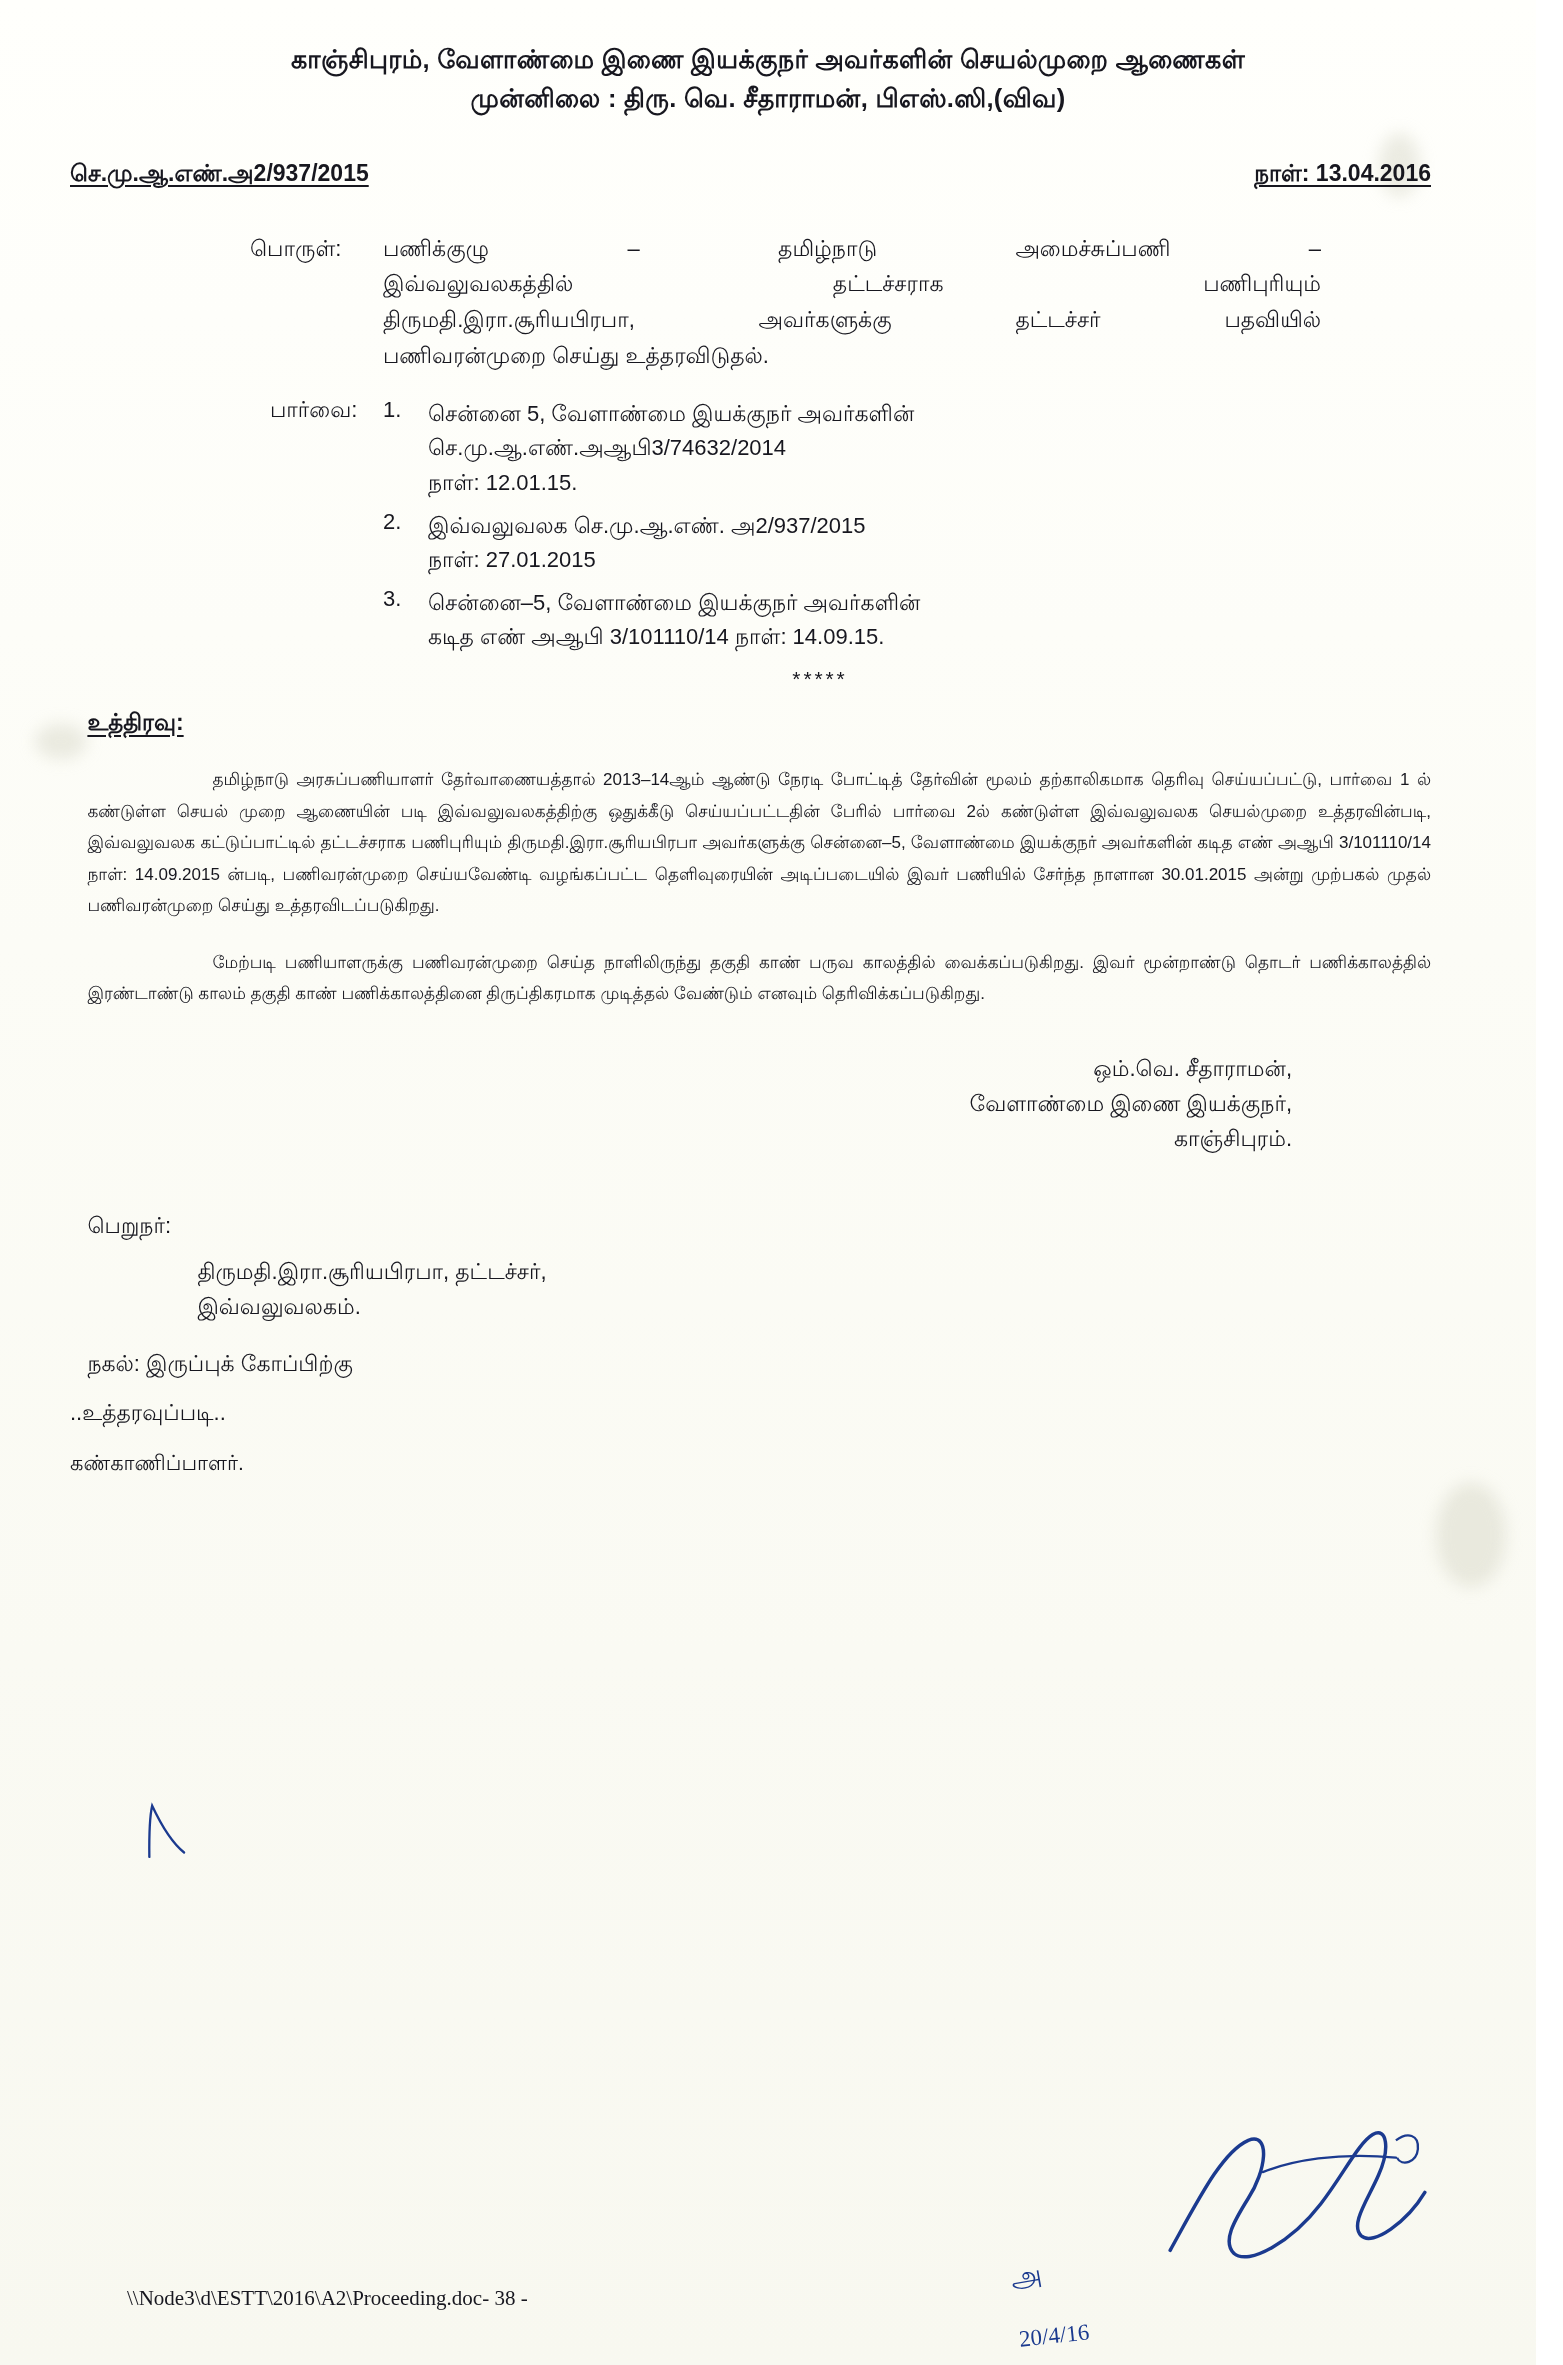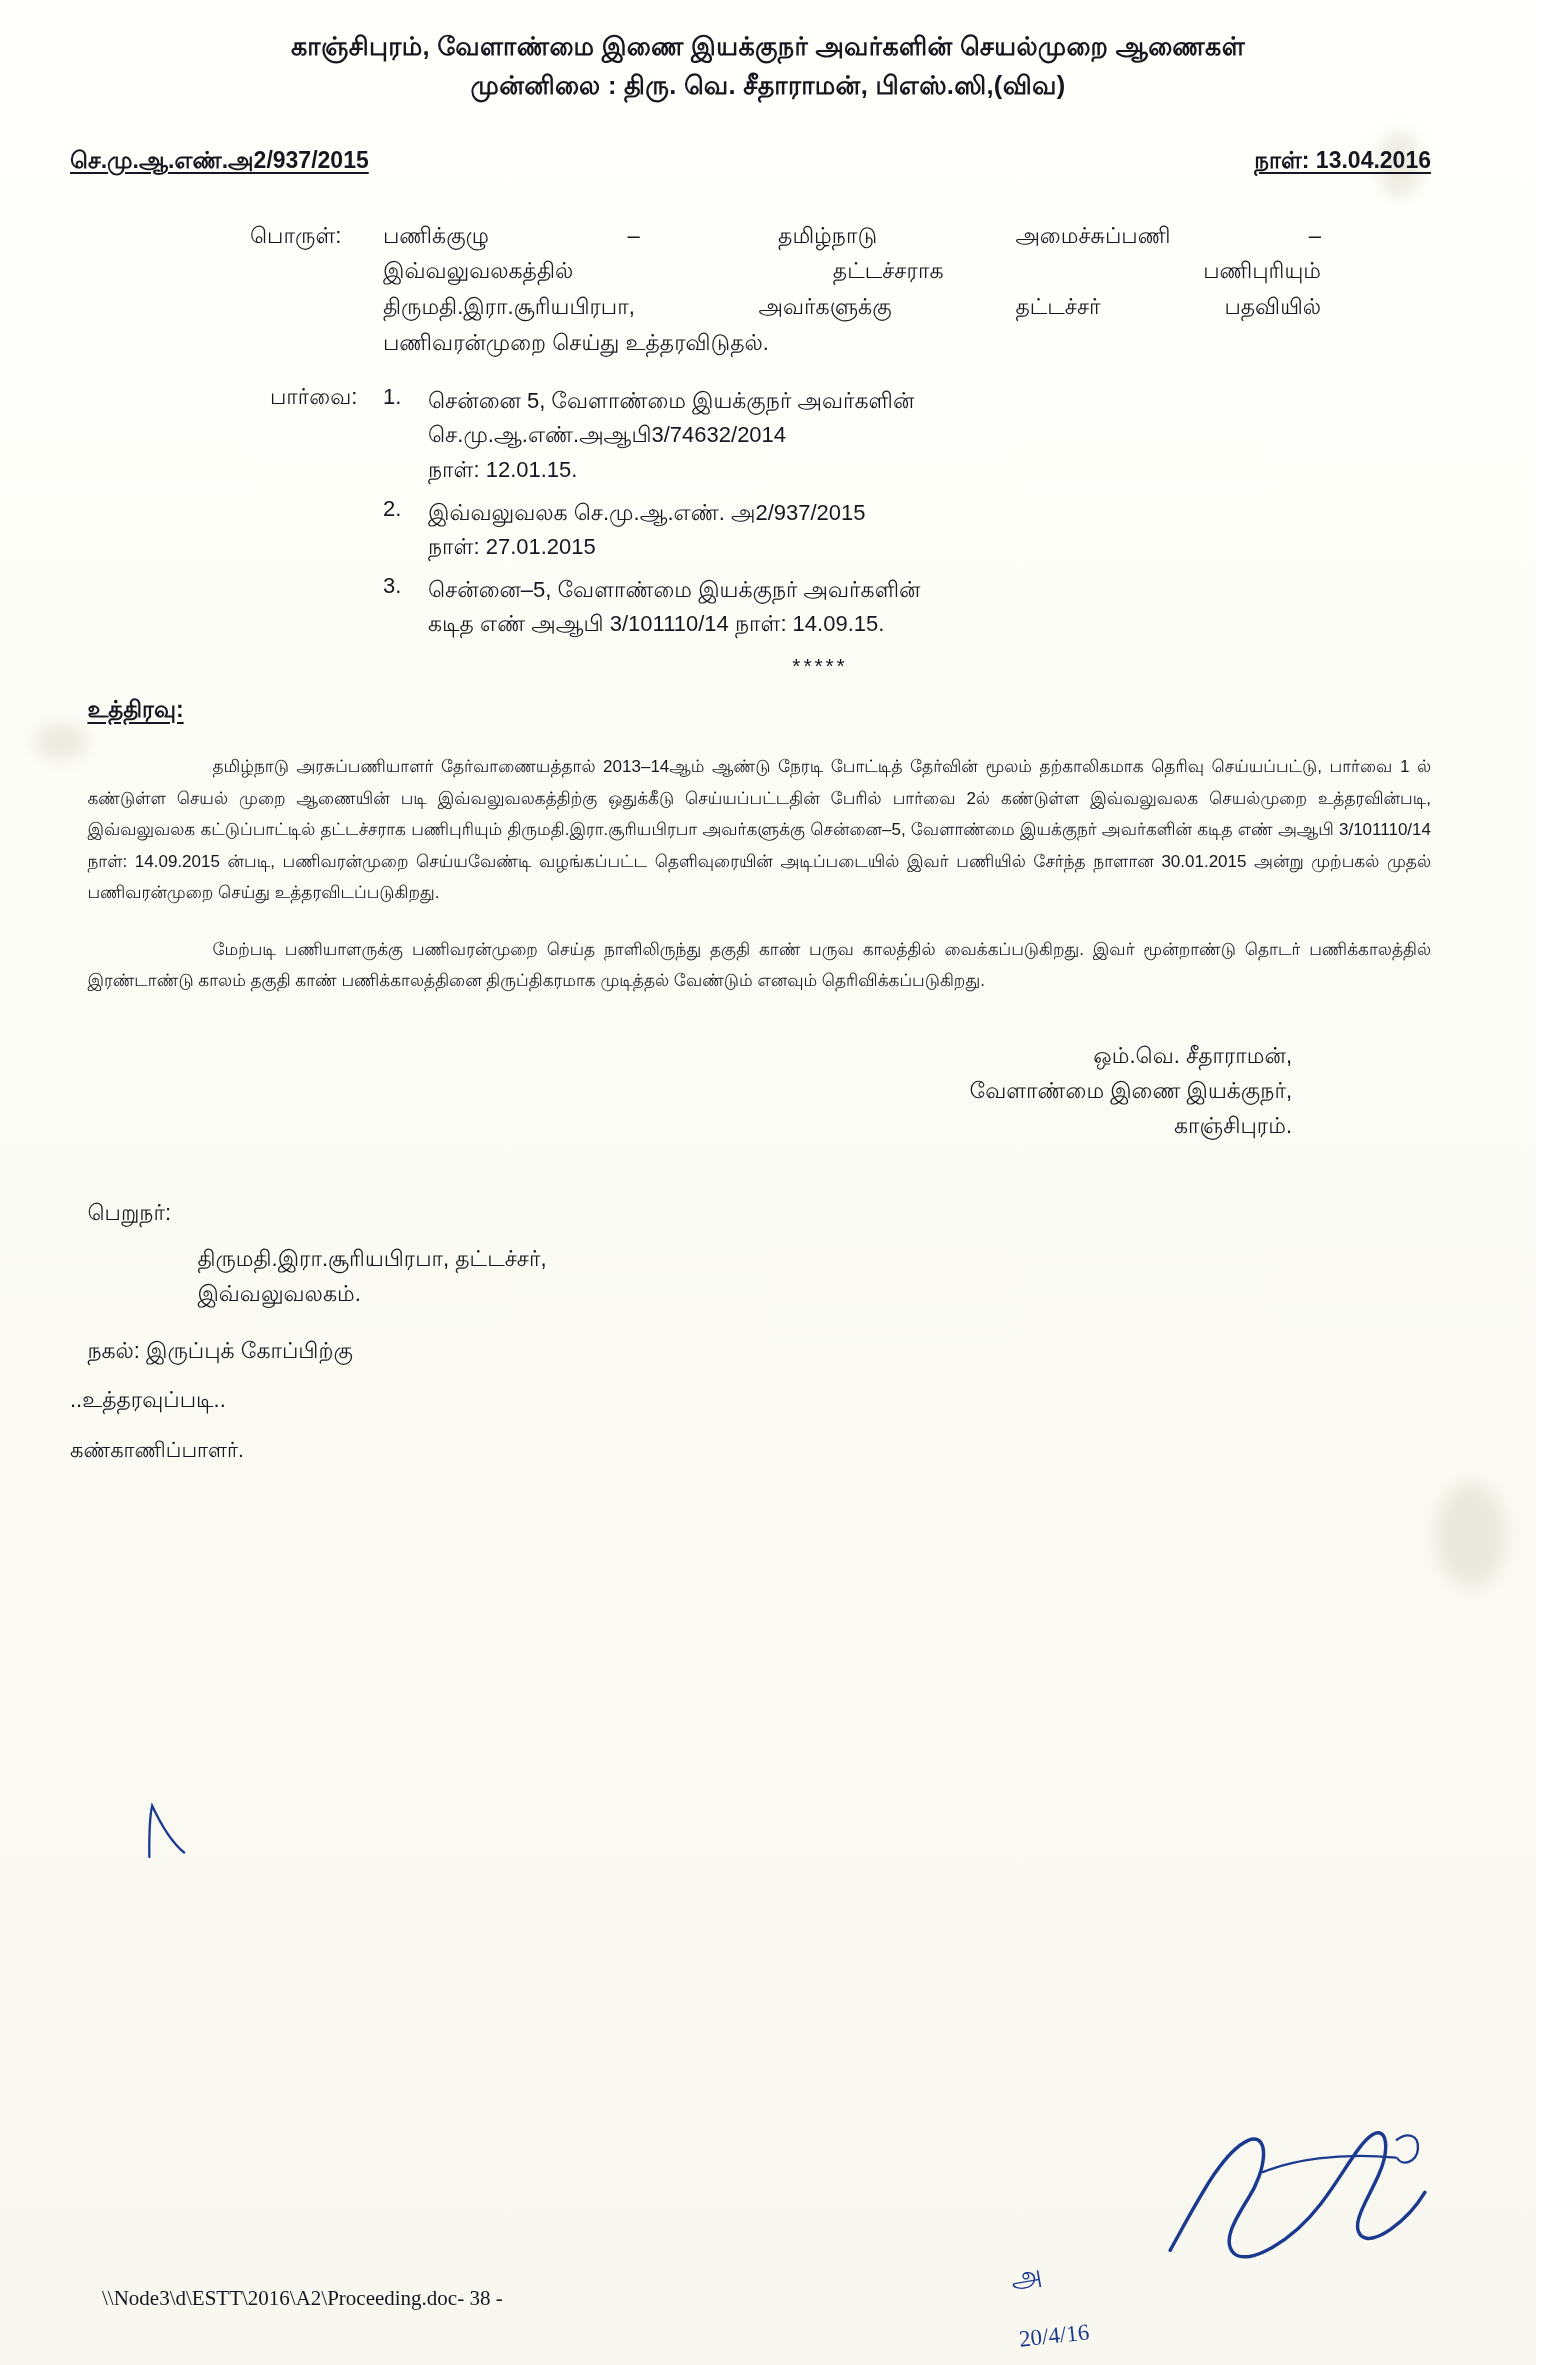--- a/index.html
+++ b/index.html
@@ -9,21 +9,21 @@
   }
   body {
     font-family: "Liberation Sans", sans-serif;
   }
   .page {
     position: relative;
     width: 1536px;
     height: 2366px;
     background: #fdfdf8;
     box-sizing: border-box;
-    padding: 21px 70px 23px 70px;
+    padding: 34px 70px 23px 70px;
     color: #17171f;
     overflow: hidden;
   }
   
   .page:before {
     content: "";
     position: absolute;
     inset: 0;
     background: linear-gradient(180deg, #fffffc 0%, #fcfcf6 40%, #f8f8f0 100%);
     z-index: 0;
@@ -179,21 +179,21 @@
     padding-right: 243px;
   }
   .attest {
     margin-top: 23px;
     font-size: 21px;
     text-align: left;
     padding-right: 139px;
   }
   .footpath {
     position: absolute;
-    left: 102px;
+    left: 127px;
     bottom: 55px;
     font-size: 21px;
     font-family: "Liberation Serif", serif;
     z-index: 3;
   }
 
   
   .ink {
     position: absolute;
     z-index: 4;

